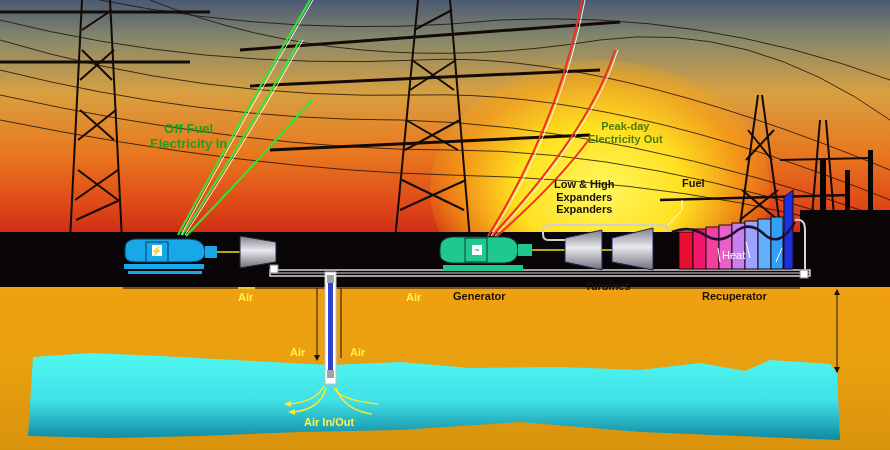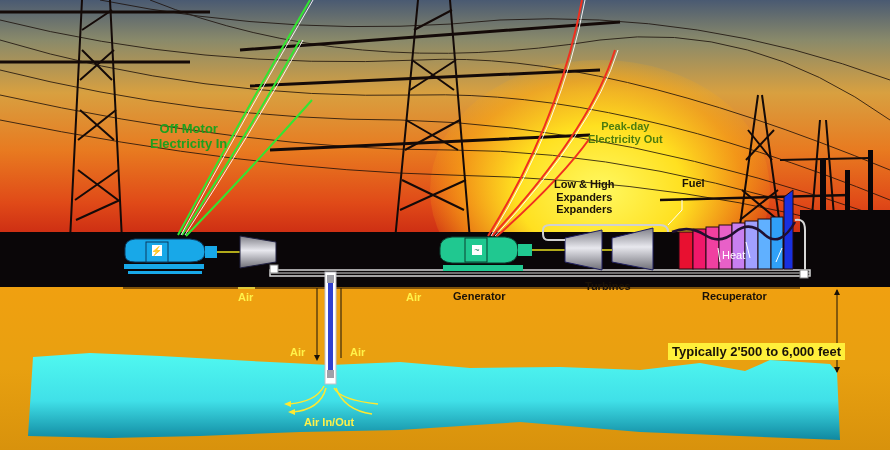--- a/index.html
+++ b/index.html
@@ -179,21 +179,21 @@
     <path d="M288 412 L295 409 L295 415 Z" fill="#ffe830"></path>
 
     <g>
       <line x1="837" y1="290" x2="837" y2="372" stroke="#1a1208" stroke-width="1"></line>
       <path d="M834 295 L837 289 L840 295" fill="#1a1208"></path>
       <path d="M834 367 L837 373 L840 367" fill="#1a1208"></path>
     </g>
   </svg>
 
   <div class="lbl lbl-green" style="left:150px;top:122px;">
-    <div>Off Motor</div>
+    <div>Off Fuel</div>
     <div>Electricity In</div>
   </div>
   <div class="lbl lbl-red" style="left:588px;top:120px;">
     <div>Peak-day</div>
     <div>Electricity Out</div>
   </div>
   <div class="lbl lbl-dark" style="left:554px;top:178px;text-align:center;">
     <div>Low &amp; High</div>
     <div>Expanders</div>
     <div>Expanders</div>
@@ -204,14 +204,13 @@
   <div class="lbl lbl-dark" style="left:453px;top:290px;">Generator</div>
   <div class="lbl lbl-dark" style="left:585px;top:280px;">Turbines</div>
   <div class="lbl lbl-dark" style="left:702px;top:290px;">Recuperator</div>
 
   <div class="lbl lbl-air" style="left:238px;top:291px;">Air</div>
   <div class="lbl lbl-air" style="left:406px;top:291px;">Air</div>
   <div class="lbl lbl-air" style="left:290px;top:346px;">Air</div>
   <div class="lbl lbl-air" style="left:350px;top:346px;">Air</div>
   <div class="lbl lbl-air" style="left:304px;top:416px;">Air In/Out</div>
 
-  <div class="depth">Typically 2'500 to 6,000 feet</div>
 </div>
 
 </body></html>

